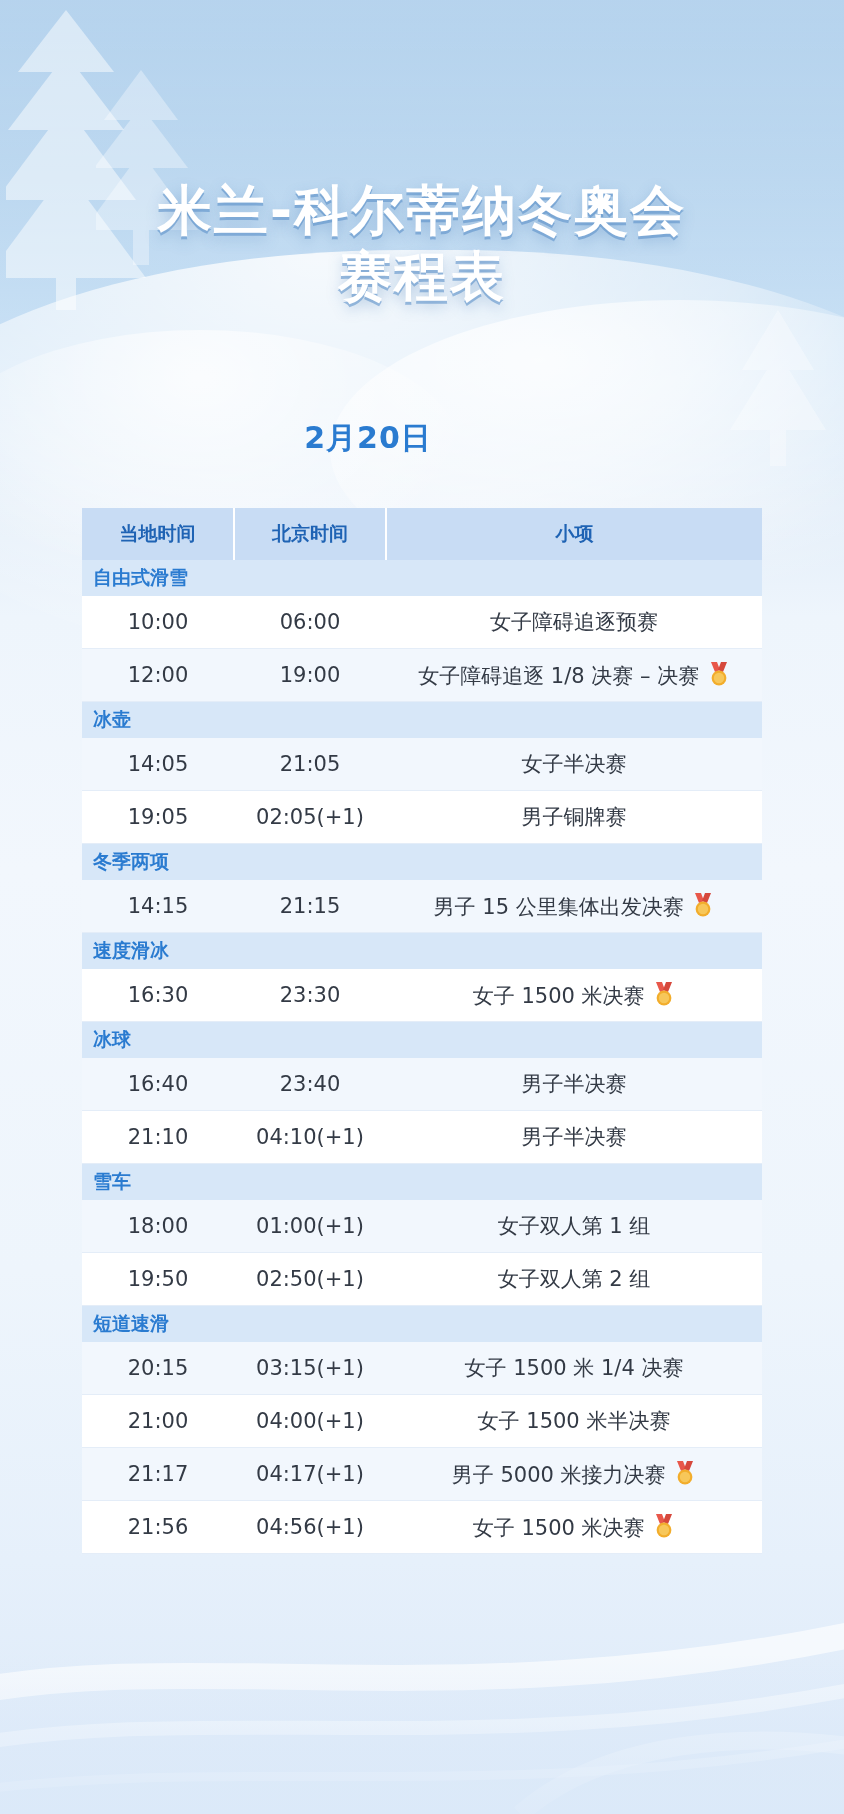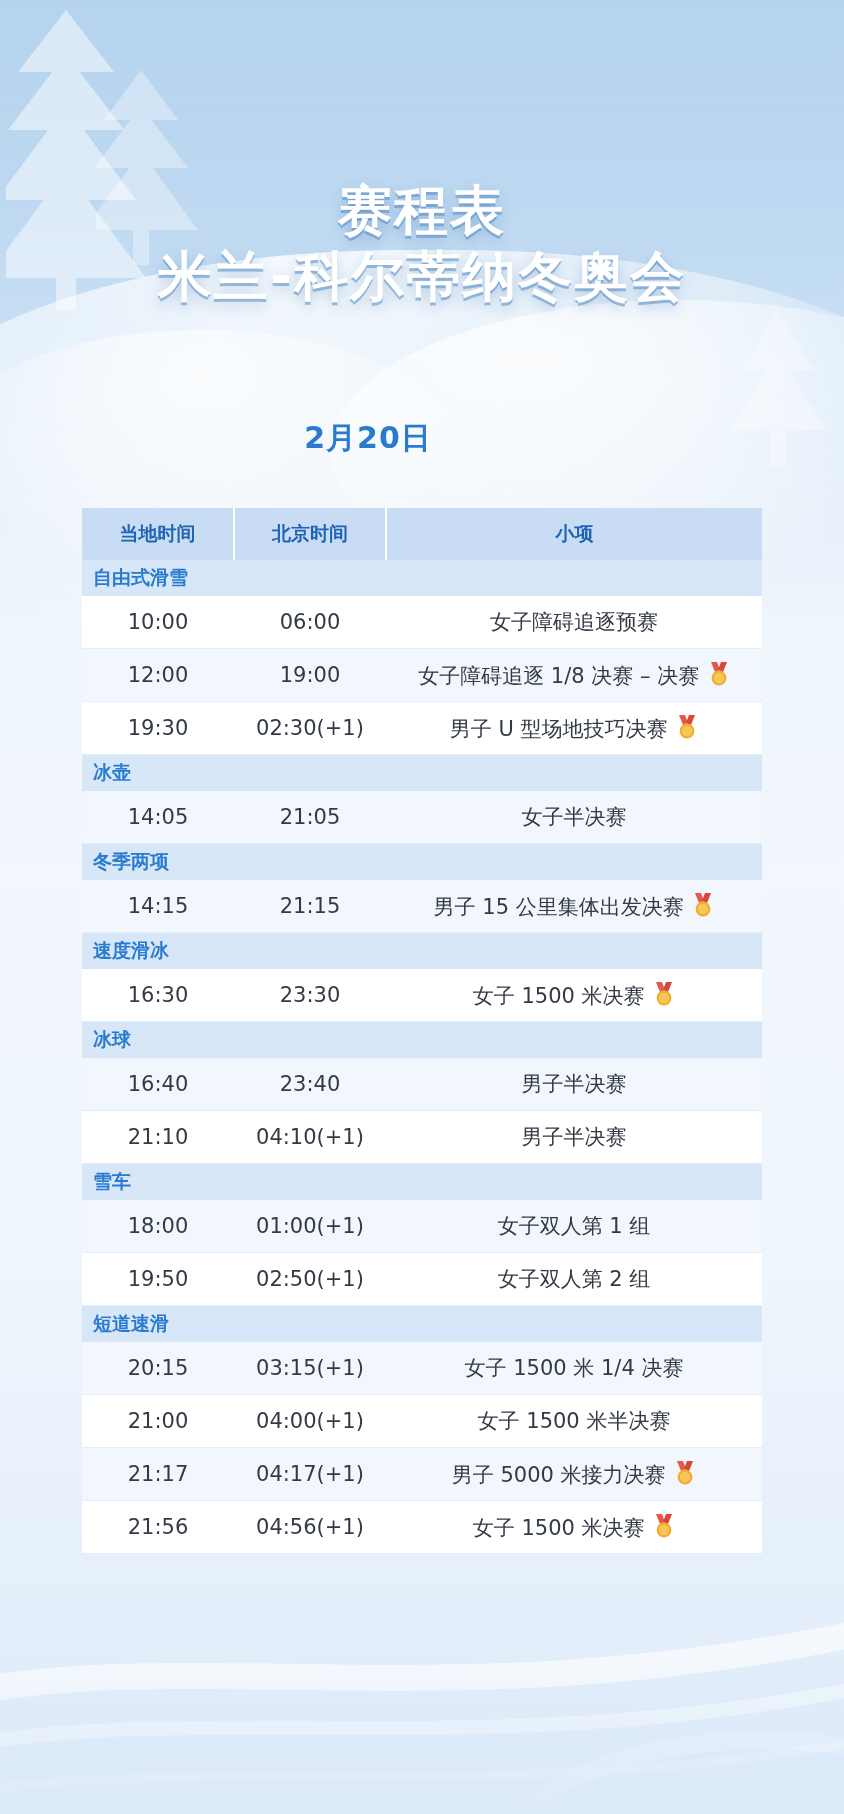--- a/index.html
+++ b/index.html
@@ -230,22 +230,22 @@
     <svg width="120" height="200" viewBox="0 0 120 200">
       <g fill="#ffffff" opacity="0.9">
         <path d="M60 10 L96 70 L24 70 Z"></path>
         <path d="M60 52 L108 130 L12 130 Z"></path>
         <rect x="52" y="126" width="16" height="40"></rect>
       </g>
     </svg>
   </div>
 
   <div class="title-wrap">
+    <div class="title-line">米兰-科尔蒂纳冬奥会</div>
     <div class="title-line">赛程表</div>
-    <div class="title-line">米兰-科尔蒂纳冬奥会</div>
   </div>
 
   <div class="date-wrap">
     <span class="date-text">2月20日</span>
   </div>
 
   <div class="table-wrap">
     <table class="sched">
       <colgroup>
         <col class="c1">
@@ -274,40 +274,32 @@
         <td class="evname"><span class="evtext">女子障碍追逐 1/8 决赛 – 决赛</span>
 <span class="medal">
   <svg viewBox="0 0 22 26">
     <path d="M3 1 L9 1 L12 9 L7 11 Z" fill="#e8574a"></path>
     <path d="M19 1 L13 1 L10 9 L15 11 Z" fill="#d6483c"></path>
     <circle cx="11" cy="17" r="7.4" fill="#f2ad2c"></circle>
     <circle cx="11" cy="17" r="5.2" fill="#f7c75a"></circle>
   </svg>
 </span></td>
       </tr>
-          <tr class="ev plain">
-        <td>19:30</td>
-        <td>02:30(+1)</td>
-        <td class="evname"><span class="evtext">男子 U 型场地技巧决赛</span>
-<span class="medal">
-  <svg viewBox="0 0 22 26">
-    <path d="M3 1 L9 1 L12 9 L7 11 Z" fill="#e8574a"></path>
-    <path d="M19 1 L13 1 L10 9 L15 11 Z" fill="#d6483c"></path>
-    <circle cx="11" cy="17" r="7.4" fill="#f2ad2c"></circle>
-    <circle cx="11" cy="17" r="5.2" fill="#f7c75a"></circle>
-  </svg>
-</span></td>
-      </tr>
           <tr class="group">
       <td colspan="3">冰壶</td>
     </tr>
           <tr class="ev alt">
         <td>14:05</td>
         <td>21:05</td>
         <td class="evname"><span class="evtext">女子半决赛</span></td>
+      </tr>
+          <tr class="ev plain">
+        <td>19:05</td>
+        <td>02:05(+1)</td>
+        <td class="evname"><span class="evtext">男子铜牌赛</span></td>
       </tr>
           <tr class="group">
       <td colspan="3">冬季两项</td>
     </tr>
           <tr class="ev alt">
         <td>14:15</td>
         <td>21:15</td>
         <td class="evname"><span class="evtext">男子 15 公里集体出发决赛</span>
 <span class="medal">
   <svg viewBox="0 0 22 26">

